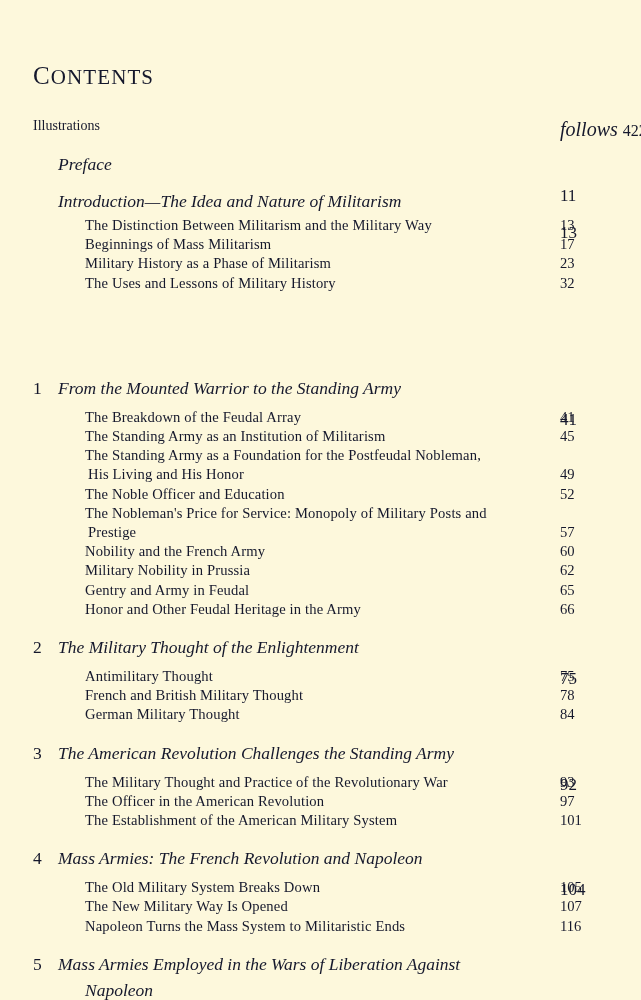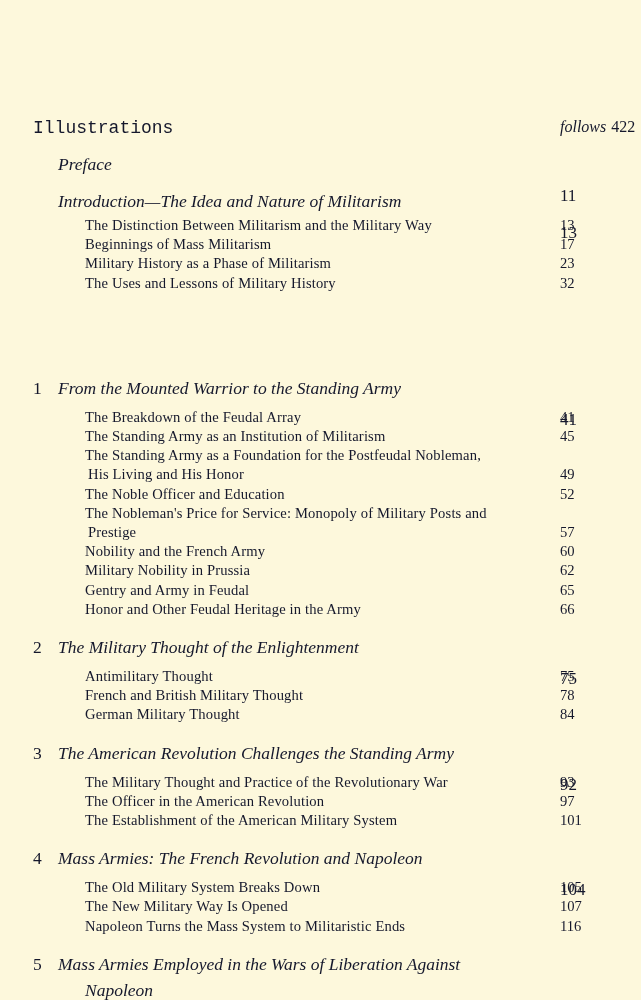--- a/index.html
+++ b/index.html
@@ -56,31 +56,30 @@
     right: 0;
     width: 80px;
     text-align: right;
     padding-right: 81px;
     box-sizing: border-box;
   }
 
   
   .lvl-front .txt {
     left: 33px;
-    font-size: 18px;
+    font-size: 14px;
     font-style: normal;
-    font-family: Liberation Mono, monospace;
   }
   .lvl-front .pg {
     font-size: 16px;
   }
   .pg .follows {
     font-style: italic;
     margin-right: 5px;
-    font-size: 16px;
+    font-size: 20px;
   }
 
   
   .lvl-major .txt {
     left: 58px;
     font-size: 17.5px;
     font-style: italic;
   }
   .lvl-major .pg {
     font-size: 17px;
@@ -125,20 +124,23 @@
     letter-spacing: 0.3px;
     white-space: nowrap;
   }
   .part-row .part-label { margin-right: 16px; }
 </style>
 </head>
 <body>
 
 <div class="page">
 
+  <div class="contents-heading">
+    <span class="cap-first"><span class="cap-first">C</span><span class="cap-rest">ONTENTS</span></span>
+  </div>
 
   <div id="toc-body">
       <div class="row lvl-front" style="top: 118px;">
         <span class="txt">Illustrations</span>
         <span class="pg"><span class="follows">follows</span><span>422</span></span>
       </div>
       <div class="row lvl-major" style="top: 154px;">
         <span class="txt">Preface</span>
         <span class="pg"><span>11</span></span>
       </div>

